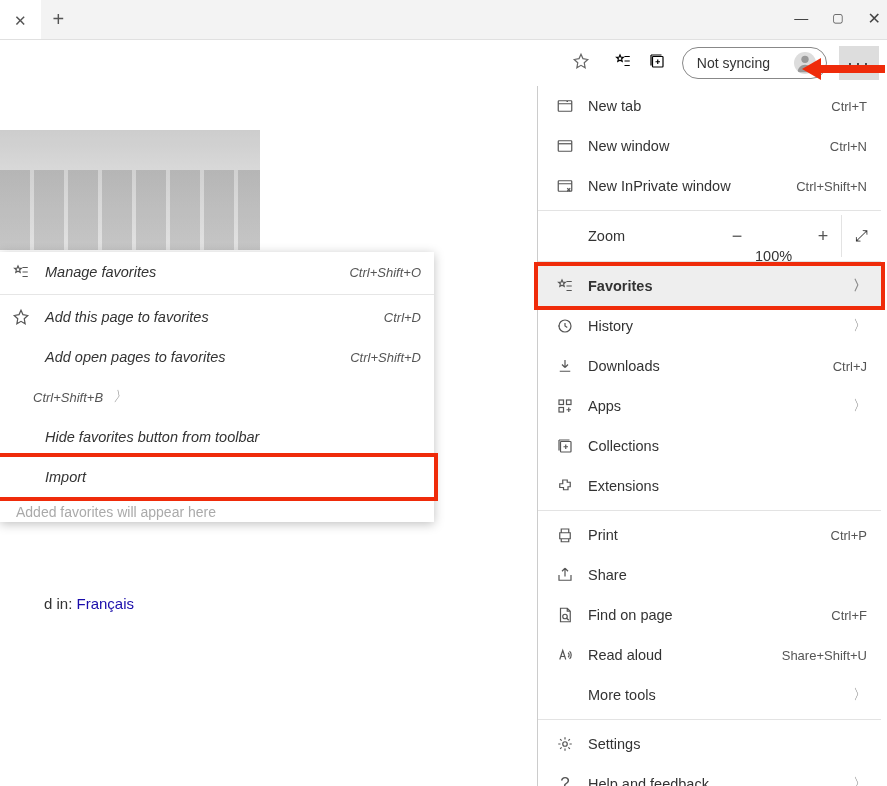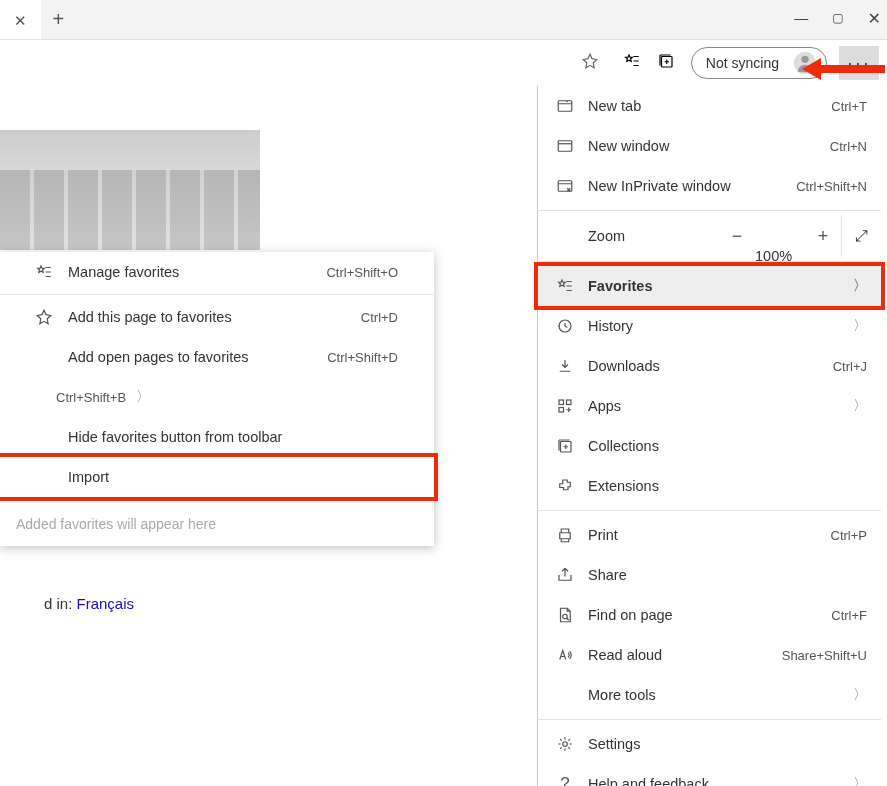--- a/index.html
+++ b/index.html
@@ -9,21 +9,21 @@
   .titlebar { display: flex; align-items: center; height: 40px; background: #f3f3f3; border-bottom: 1px solid #e0e0e0; position: relative; }
   .tab { display: flex; align-items: center; height: 100%; padding: 0 10px; background: #fff; border-top: 2px solid transparent; }
   .tab .close { padding: 4px; font-size: 15px; color: #555; cursor: pointer; }
   .newtab { padding: 0 12px; font-size: 20px; color: #555; cursor: pointer; }
   .win-controls { position: absolute; right: 6px; top: 0; height: 36px; display: flex; align-items: center; gap: 24px; color: #444; font-size: 14px; }
 
   
   .toolbar { display: flex; align-items: center; height: 46px; padding: 0 8px; }
   .fav-star { margin-left: auto; margin-right: 24px; color: #666; }
   .tool-icons { display: flex; align-items: center; gap: 16px; margin-right: 16px; }
-  .sync-pill { display: flex; align-items: center; gap: 15px; border: 1px solid #888; border-radius: 20px; padding: 4px 10px 4px 14px; font-size: 14px; color: #333; cursor: pointer; margin-right: 12px; }
+  .sync-pill { display: flex; align-items: center; gap: 24px; border: 1px solid #888; border-radius: 20px; padding: 4px 10px 4px 14px; font-size: 14px; color: #333; cursor: pointer; margin-right: 12px; }
   .avatar { width: 22px; height: 22px; border-radius: 50%; background: #ddd; display: inline-flex; align-items: flex-end; justify-content: center; overflow: hidden; }
   .avatar svg { width: 22px; height: 22px; }
   .more-btn { width: 40px; height: 34px; background: #ddd; display: flex; align-items: center; justify-content: center; cursor: pointer; font-size: 18px; color: #333; letter-spacing: 2px; }
 
   
   .arrow { position: absolute; top: 54px; right: 0; }
 
   
   .menu { position: absolute; top: 86px; right: 6px; width: 344px; background: #fff; font-size: 14.5px; color: #333; border-left: 1px solid #ccc;}
   .menu-row { display: flex; align-items: center; height: 40px; padding: 0 14px; cursor: pointer; }
@@ -34,28 +34,28 @@
   .menu-row .chev { color: #888; font-size: 14px; }
   .menu-sep { height: 0; border-top: 1px solid #e3e3e3; margin: 4px 0; }
   .zoom-row { display: flex; align-items: center; height: 42px; }
   .zoom-row .zlabel { flex: 1; padding-left: 50px; }
   .zoom-row .zbtn { width: 36px; text-align: center; font-size: 18px; color: #555; cursor: pointer; }
   .zoom-row .zval { width: 50px; text-align: left; margin-top: 40px; }
   .zoom-row .full { width: 40px; text-align: center; font-size: 16px; cursor: pointer; border-left:1px solid #e3e3e3; height:100%; display:flex; align-items:center; justify-content:center; }
 
   
   .submenu { position: absolute; top: 252px; left: 0; width: 434px; background: #fff; box-shadow: 0 2px 10px rgba(0,0,0,.25); font-size: 14.5px; color: #333; }
-  .sub-row { display: flex; align-items: center; height: 40px; padding: 0 32px; cursor: pointer; }
+  .sub-row { display: flex; align-items: center; height: 40px; padding: 0 9px; cursor: pointer; font-style: italic; }
   .sub-row .icon { width: 24px; display: flex; justify-content: center; color: #555; }
   .sub-row .label { flex: 1; padding-left: 12px; }
   .sub-row .shortcut { color: #555; font-size: 13px; padding-right: 4px; }
   .sub-row .chev { color: #888; font-size: 14px; padding-left:6px; }
   .sub-sep { height: 0; border-top: 1px solid #e6e6e6; margin: 2px 0; }
   .sub-highlight { outline: 4px solid #ef2b0a; }
-  .sub-placeholder { padding: 14px 16px; color: #aaa; font-size: 14px; }
+  .sub-placeholder { padding: 2px 16px; color: #aaa; font-size: 14px; }
 
   
   .doodle { position: absolute; top: 130px; left: 0; width: 260px; height: 120px; background: linear-gradient(#c8c8c8, #eee); overflow: hidden; filter: grayscale(1); opacity:.9;}
   .doodle::before { content:""; position:absolute; inset:0; background: repeating-linear-gradient(90deg,#555 0 30px,#bbb 30px 34px); opacity:.3; top:40px; }
   .lang-row { position: absolute; top: 595px; left: 0; font-size: 15px; color: #333; margin-left: 44px; }
   .lang-row a { color: #1a0dab; text-decoration: none; }
 
   svg.ico { width: 18px; height: 18px; stroke: currentColor; fill: none; stroke-width: 1.6; }
 </style>
 </head>

